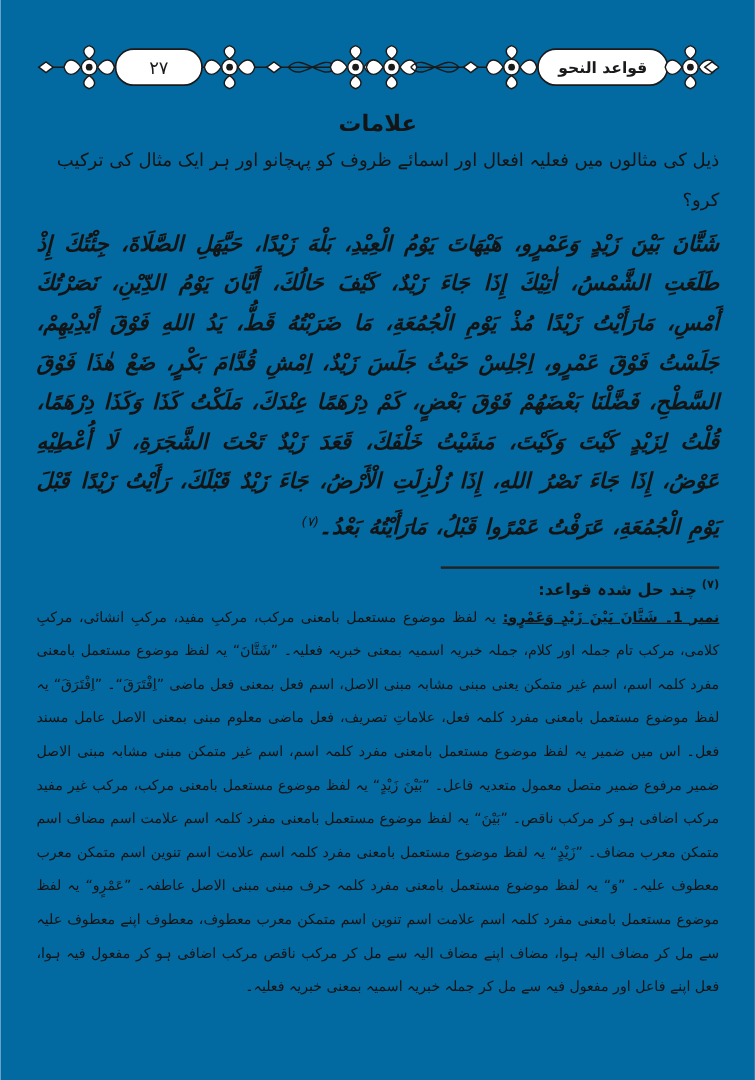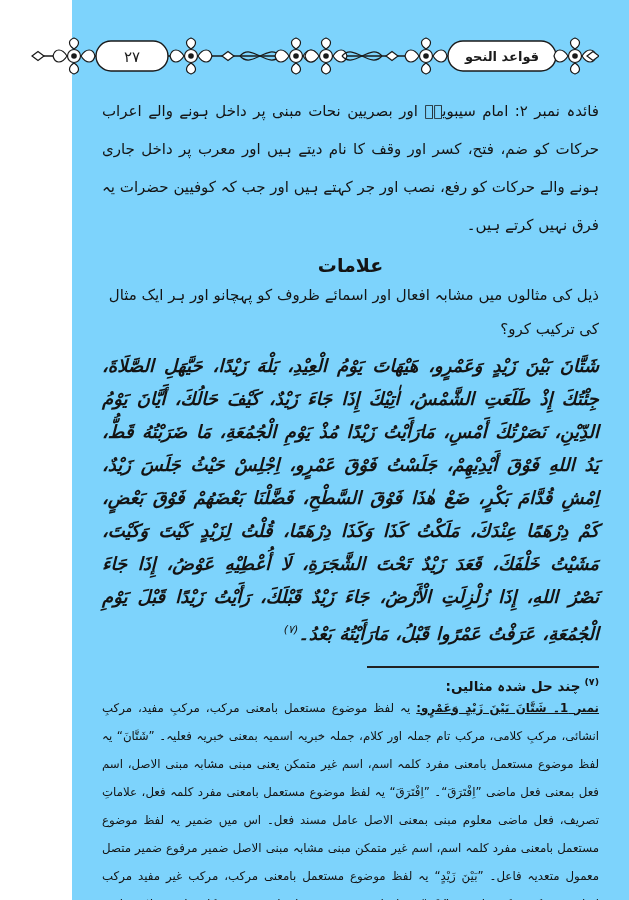--- a/index.html
+++ b/index.html
@@ -3,21 +3,21 @@
 <meta charset="utf-8">
 <style>
   * { margin: 0; padding: 0; box-sizing: border-box; }
   html, body { background: #ffffff; }
   body {
     width: 629px; height: 900px; overflow: hidden;
     font-family: "DejaVu Sans", sans-serif;
     color: #141414;
     direction: rtl;
   }
-  .page { width: 557px; height: 900px; padding: 30px 30px 0 30px; background: #7dd3fc; margin-left: 27px; }
+  .page { width: 629px; height: 900px; padding: 30px 30px 0 30px; background: #0369a1; margin-left: 27px; }
 
   
   .hdr { width: 569px; height: 52px; }
   .hdr svg { display: block; }
   .cartouche-text { font-family: "DejaVu Sans", sans-serif; }
 
   
   .intro {
     margin-top: 10px;
     font-size: 15px; line-height: 38px;
@@ -110,28 +110,27 @@
       <g>
         <rect x="418" y="11" width="108" height="30" rx="15" fill="#fff" stroke="#1a1a1a" stroke-width="1.4"></rect>
         <text class="cartouche-text" x="472" y="31" text-anchor="middle" font-size="13" font-weight="bold" fill="#1a1a1a">قواعد النحو</text>
       </g>
 
       <use href="#knot" transform="translate(545,26)"></use>
       <use href="#dmd" transform="translate(563,26)"></use>
     </svg>
   </div>
 
-  <p class="intro">فائدہ نمبر ۲: امام سیبویہؒ اور بصریین نحات مبنی پر داخل ہونے والے اعراب حرکات کو ضم، فتح، کسر اور وقف کا نام دیتے ہیں اور معرب پر داخل جاری ہونے والے حرکات کو رفع، نصب اور جر کہتے ہیں اور جب کہ کوفیین حضرات یہ فرق نہیں کرتے ہیں۔</p>
 
   <h2 class="section-heading">علامات</h2>
-  <p class="question">ذیل کی مثالوں میں مشابہ افعال اور اسمائے ظروف کو پہچانو اور ہر ایک مثال کی ترکیب کرو؟</p>
+  <p class="question">ذیل کی مثالوں میں فعلیہ افعال اور اسمائے ظروف کو پہچانو اور ہر ایک مثال کی ترکیب کرو؟</p>
 
   <p class="arabic"><span>شَتَّانَ بَيْنَ زَيْدٍ وَعَمْرٍو، هَيْهَاتَ يَوْمُ الْعِيْدِ، بَلْهَ زَيْدًا، حَيَّهَلِ الصَّلَاةَ، جِئْتُكَ إِذْ طَلَعَتِ الشَّمْسُ، اٰتِيْكَ إِذَا جَاءَ زَيْدٌ، كَيْفَ حَالُكَ، أَيَّانَ يَوْمُ الدِّيْنِ، نَصَرْتُكَ أَمْسِ، مَارَأَيْتُ زَيْدًا مُذْ يَوْمِ الْجُمُعَةِ، مَا ضَرَبْتُهُ قَطُّ، يَدُ اللهِ فَوْقَ أَيْدِيْهِمْ، جَلَسْتُ فَوْقَ عَمْرٍو، اِجْلِسْ حَيْثُ جَلَسَ زَيْدٌ، اِمْشِ قُدَّامَ بَكْرٍ، ضَعْ هٰذَا فَوْقَ السَّطْحِ، فَضَّلْنَا بَعْضَهُمْ فَوْقَ بَعْضٍ، كَمْ دِرْهَمًا عِنْدَكَ، مَلَكْتُ كَذَا وَكَذَا دِرْهَمًا، قُلْتُ لِزَيْدٍ كَيْتَ وَكَيْتَ، مَشَيْتُ خَلْفَكَ، قَعَدَ زَيْدٌ تَحْتَ الشَّجَرَةِ، لَا أُعْطِيْهِ عَوْضُ، إِذَا جَاءَ نَصْرُ اللهِ، إِذَا زُلْزِلَتِ الْأَرْضُ، جَاءَ زَيْدٌ قَبْلَكَ، رَأَيْتُ زَيْدًا قَبْلَ يَوْمِ الْجُمُعَةِ، عَرَفْتُ عَمْرًوا قَبْلُ، مَارَأَيْتُهُ بَعْدُ۔</span><sup>(۷)</sup></p>
 
   <div class="footnote">
     <div class="fn-rule"></div>
-    <div class="fn-heading"><sup>(۷)</sup><span>چند حل شدہ مثالیں:</span></div>
+    <div class="fn-heading"><sup>(۷)</sup><span>چند حل شدہ قواعد:</span></div>
 
     <p class="fn-para"><span class="lead">نمبر 1۔ شَتَّانَ بَيْنَ زَيْدٍ وَعَمْرٍو:</span> <span>یہ لفظ موضوع مستعمل بامعنی مرکب، مرکبِ مفید، مرکبِ انشائی، مرکبِ کلامی، مرکب تام جملہ اور کلام، جملہ خبریہ اسمیہ بمعنی خبریہ فعلیہ۔ ”شَتَّانَ“ یہ لفظ موضوع مستعمل بامعنی مفرد کلمہ اسم، اسم غیر متمکن یعنی مبنی مشابہ مبنی الاصل، اسم فعل بمعنی فعل ماضی ”اِفْتَرَقَ“۔ ”اِفْتَرَقَ“ یہ لفظ موضوع مستعمل بامعنی مفرد کلمہ فعل، علاماتِ تصریف، فعل ماضی معلوم مبنی بمعنی الاصل عامل مسند فعل۔ اس میں ضمیر یہ لفظ موضوع مستعمل بامعنی مفرد کلمہ اسم، اسم غیر متمکن مبنی مشابہ مبنی الاصل ضمیر مرفوع ضمیر متصل معمول متعدیہ فاعل۔ ”بَيْنَ زَيْدٍ“ یہ لفظ موضوع مستعمل بامعنی مرکب، مرکب غیر مفید مرکب اضافی ہو کر مرکب ناقص۔ ”بَيْنَ“ یہ لفظ موضوع مستعمل بامعنی مفرد کلمہ اسم علامت اسم مضاف اسم متمکن معرب مضاف۔ ”زَيْدٍ“ یہ لفظ موضوع مستعمل بامعنی مفرد کلمہ اسم علامت اسم تنوین اسم متمکن معرب معطوف علیہ۔ ”وَ“ یہ لفظ موضوع مستعمل بامعنی مفرد کلمہ حرف مبنی مبنی الاصل عاطفہ۔ ”عَمْرٍو“ یہ لفظ موضوع مستعمل بامعنی مفرد کلمہ اسم علامت اسم تنوین اسم متمکن معرب معطوف، معطوف اپنے معطوف علیہ سے مل کر مضاف الیہ ہوا، مضاف اپنے مضاف الیہ سے مل کر مرکب ناقص مرکب اضافی ہو کر مفعول فیہ ہوا، فعل اپنے فاعل اور مفعول فیہ سے مل کر جملہ خبریہ اسمیہ بمعنی خبریہ فعلیہ۔</span></p>
 
   </div>
 
 </div>
 
 </body></html>

